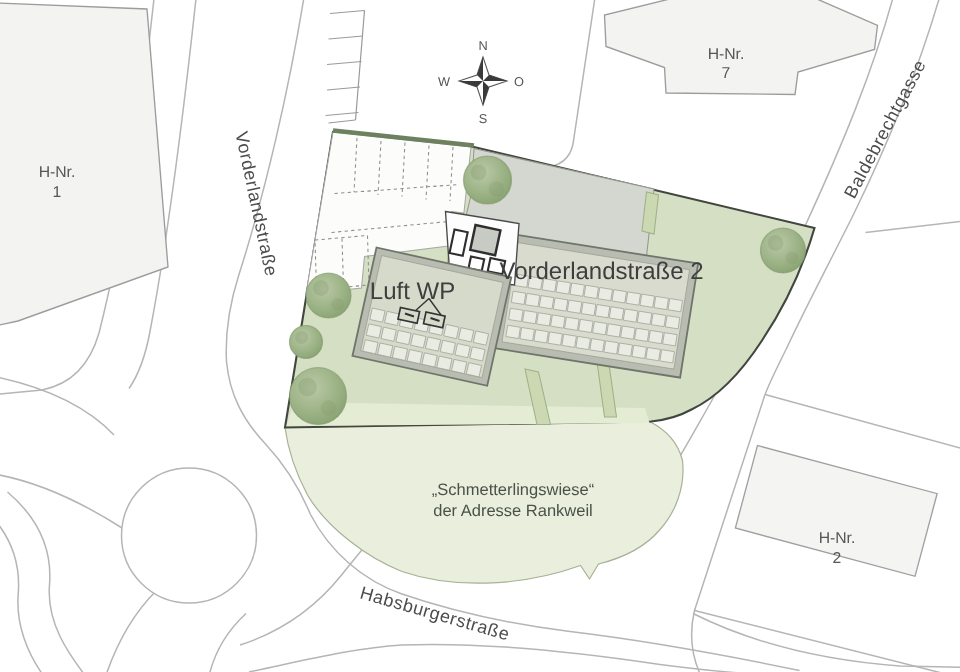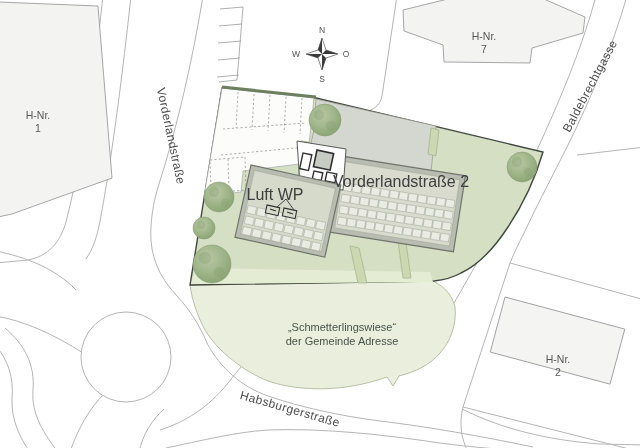--- a/index.html
+++ b/index.html
@@ -262,20 +262,20 @@
 
   <div class="lbl street" style="left:171px;top:136px;transform:translate(-50%,-50%) rotate(78deg);">Vorderlandstraße</div>
   <div class="lbl street" style="left:590px;top:86px;transform:translate(-50%,-50%) rotate(-62deg);">Baldebrechtgasse</div>
   <div class="lbl street" style="left:290px;top:409px;transform:translate(-50%,-50%) rotate(16deg);">Habsburgerstraße</div>
 
   <div class="lbl bldg" style="left:275px;top:195px;">Luft WP</div>
   <div class="lbl bldg" style="left:401px;top:182px;">Vorderlandstraße 2</div>
 
   <div class="lbl meadow-lbl" style="left:330px;top:334px;margin-left:12px;">
     <span class="ln">„Schmetterlingswiese“</span>
-    <span class="ln">der Gemeinde Adresse</span>
+    <span class="ln">der Adresse Rankweil</span>
   </div>
 
   <div class="lbl compass-letter" style="left:322px;top:30px;">N</div>
   <div class="lbl compass-letter" style="left:346px;top:54px;">O</div>
   <div class="lbl compass-letter" style="left:322px;top:79px;">S</div>
   <div class="lbl compass-letter" style="left:296px;top:54px;">W</div>
 </div>
 
 </body></html>

